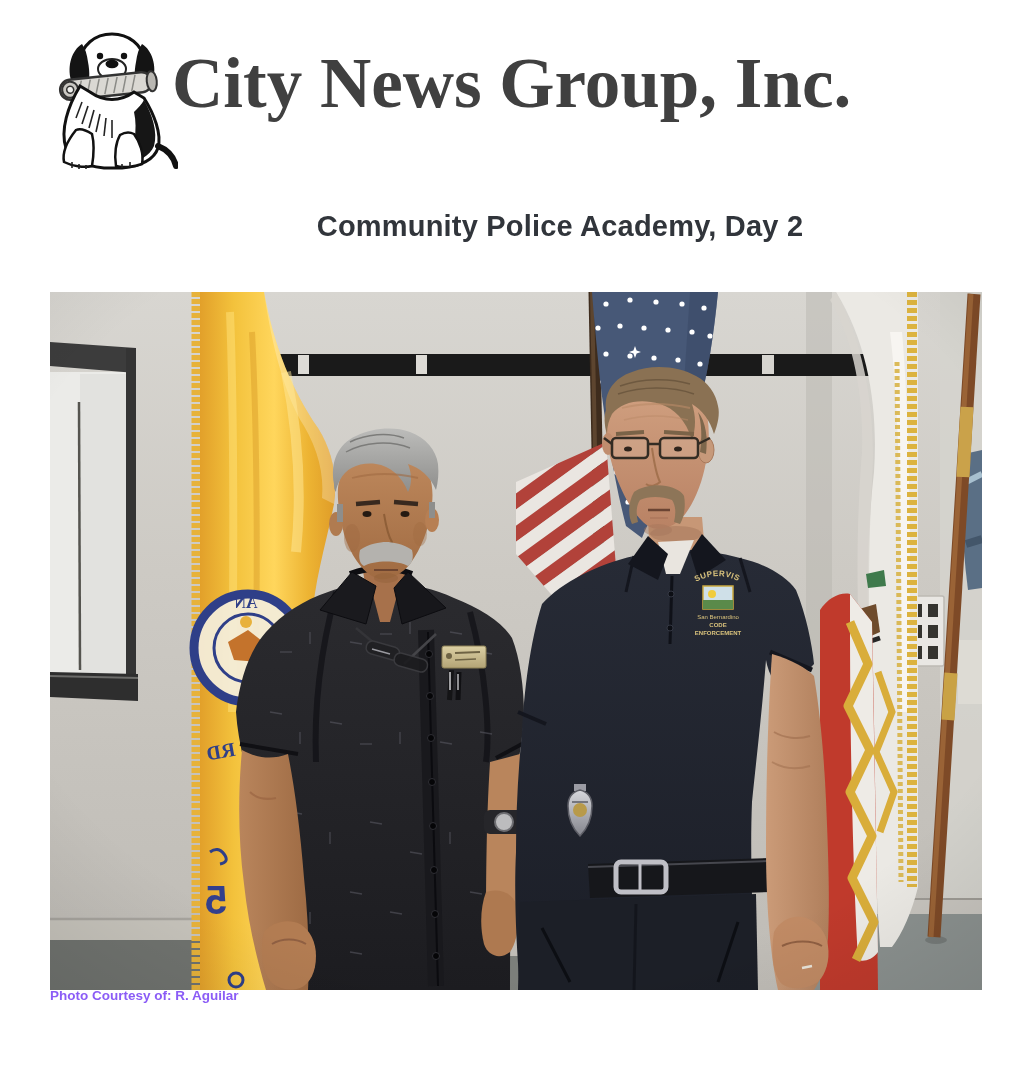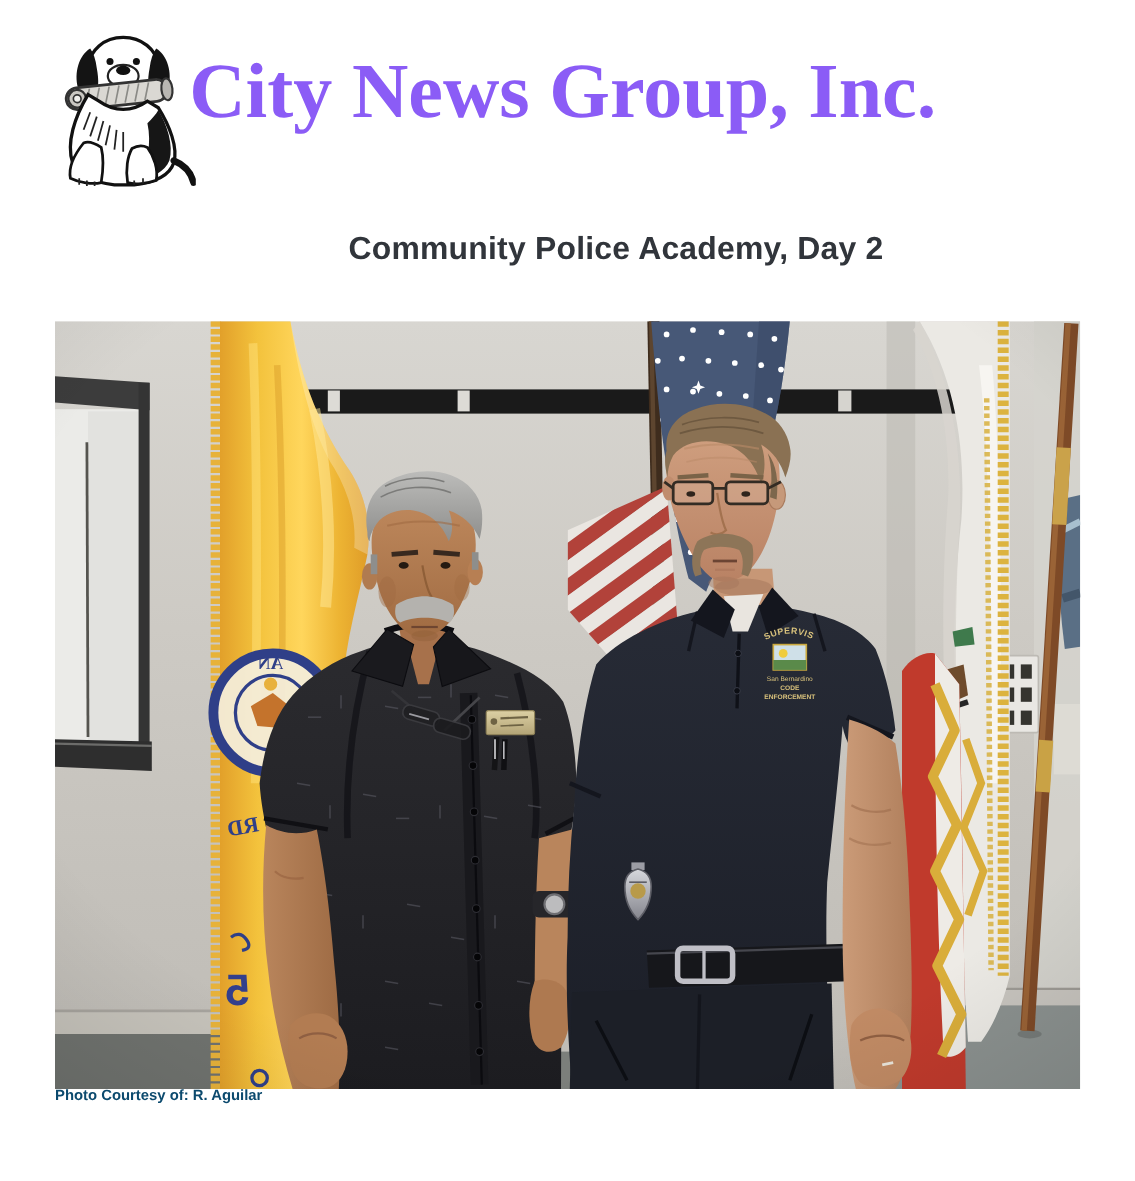--- a/index.html
+++ b/index.html
@@ -1,25 +1,25 @@
 <!DOCTYPE html>
 <html><head>
 <meta charset="utf-8">
 <style>
   html,body{margin:0;padding:0;background:#ffffff;}
   #page{position:relative;width:1032px;height:1074px;background:#ffffff;overflow:hidden;
         font-family:"Liberation Sans",sans-serif;}
   #logo-icon{position:absolute;left:46px;top:20px;width:132px;height:156px;}
   #logo-text{position:absolute;left:172px;top:44px;font-family:"Liberation Serif",serif;
-        font-weight:700;font-size:71px;line-height:1.1;color:#8b5cf6;white-space:nowrap;
+        font-weight:700;font-size:71px;line-height:1.1;color:#404040;white-space:nowrap;
         letter-spacing:0px;}
   #headline{position:absolute;left:0;top:210px;width:1032px;text-align:center;
         font-weight:700;font-size:29px;color:#31353b;letter-spacing:.2px;}
   #photo-wrap{position:absolute;left:50px;top:292px;width:932px;height:698px;}
-  #photo-caption{position:absolute;left:50px;top:988px;font-size:13.5px;font-weight:700;color:#0c4a6e;}
+  #photo-caption{position:absolute;left:50px;top:988px;font-size:13.5px;font-weight:700;color:#8b5cf6;}
   #body-text{position:absolute;left:50px;top:1008px;width:920px;font-size:16.5px;
         line-height:1.42;color:#2e2e2e;}
 </style>
 </head>
 <body>
 
 <div id="page">
 
   <svg id="logo-icon" viewBox="0 0 132 152" xmlns="http://www.w3.org/2000/svg">
 

